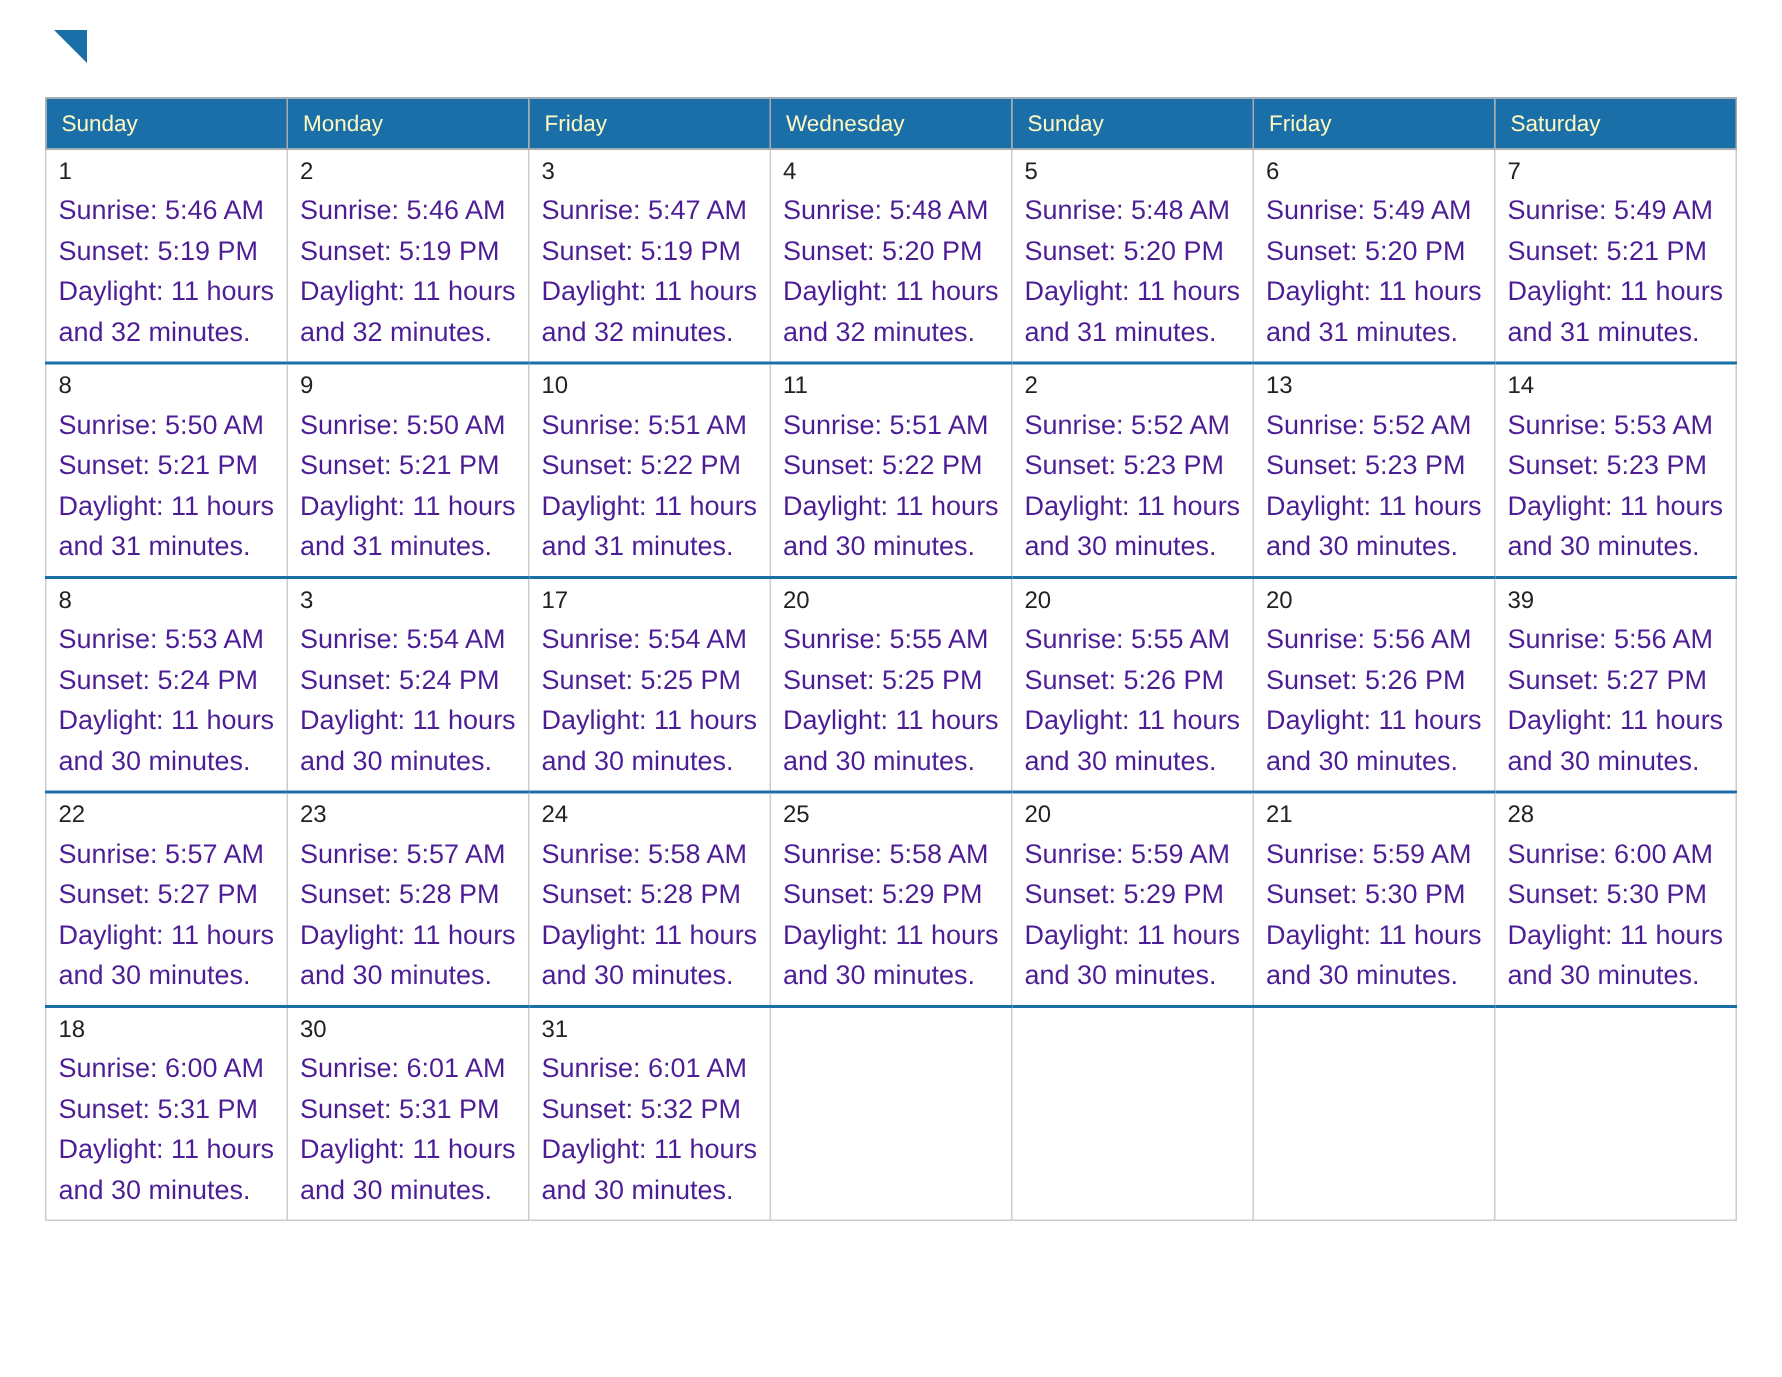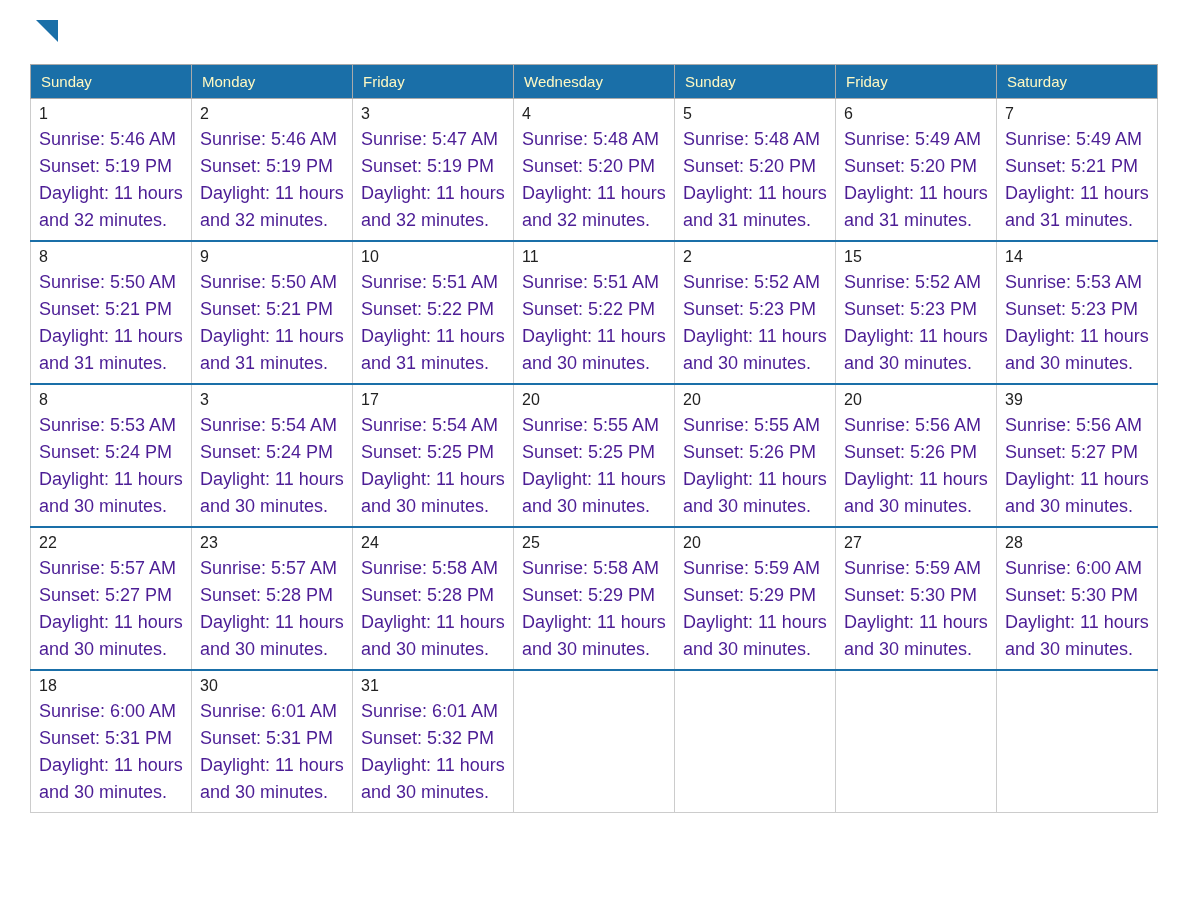--- a/index.html
+++ b/index.html
@@ -171,21 +171,21 @@
         </td>
         <td>
           <span class="day-number">11</span>
           <div class="day-info">Sunrise: 5:51 AM<br>Sunset: 5:22 PM<br>Daylight: 11 hours and 30 minutes.</div>
         </td>
         <td>
           <span class="day-number">2</span>
           <div class="day-info">Sunrise: 5:52 AM<br>Sunset: 5:23 PM<br>Daylight: 11 hours and 30 minutes.</div>
         </td>
         <td>
-          <span class="day-number">15</span>
+          <span class="day-number">13</span>
           <div class="day-info">Sunrise: 5:52 AM<br>Sunset: 5:23 PM<br>Daylight: 11 hours and 30 minutes.</div>
         </td>
         <td>
           <span class="day-number">14</span>
           <div class="day-info">Sunrise: 5:53 AM<br>Sunset: 5:23 PM<br>Daylight: 11 hours and 30 minutes.</div>
         </td>
       </tr>
       <tr class="row-divider">
         <td>
           <span class="day-number">8</span>
@@ -231,21 +231,21 @@
         </td>
         <td>
           <span class="day-number">25</span>
           <div class="day-info">Sunrise: 5:58 AM<br>Sunset: 5:29 PM<br>Daylight: 11 hours and 30 minutes.</div>
         </td>
         <td>
           <span class="day-number">20</span>
           <div class="day-info">Sunrise: 5:59 AM<br>Sunset: 5:29 PM<br>Daylight: 11 hours and 30 minutes.</div>
         </td>
         <td>
-          <span class="day-number">27</span>
+          <span class="day-number">21</span>
           <div class="day-info">Sunrise: 5:59 AM<br>Sunset: 5:30 PM<br>Daylight: 11 hours and 30 minutes.</div>
         </td>
         <td>
           <span class="day-number">28</span>
           <div class="day-info">Sunrise: 6:00 AM<br>Sunset: 5:30 PM<br>Daylight: 11 hours and 30 minutes.</div>
         </td>
       </tr>
       <tr class="row-divider">
         <td>
           <span class="day-number">18</span>

